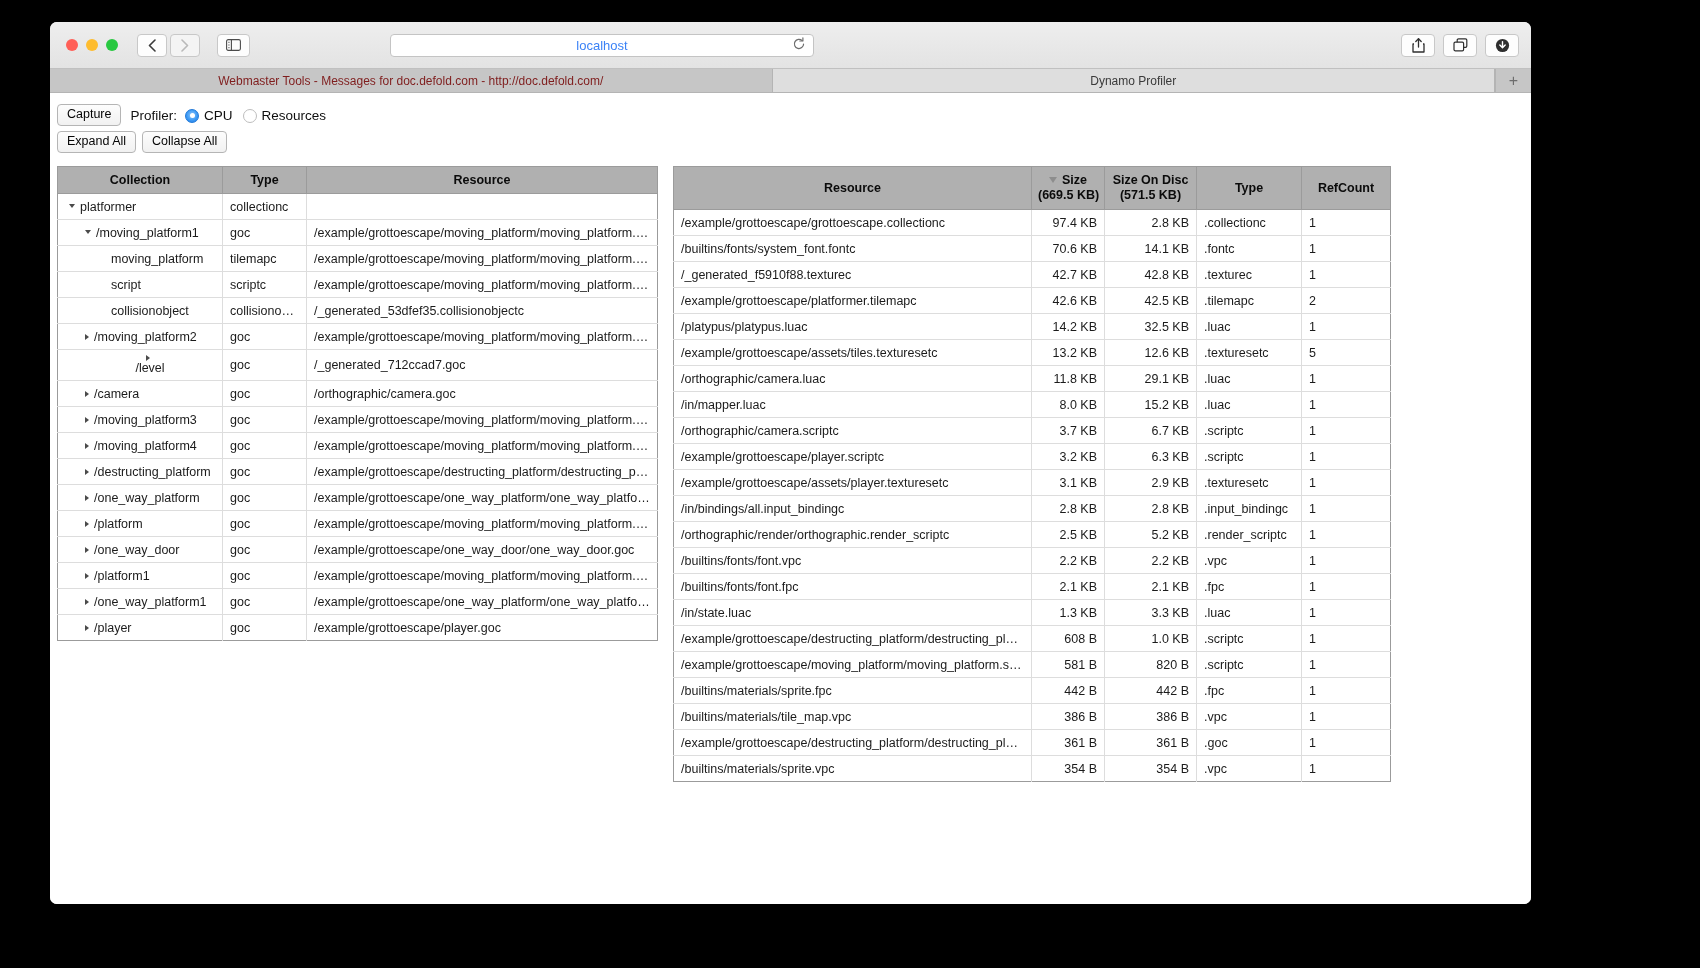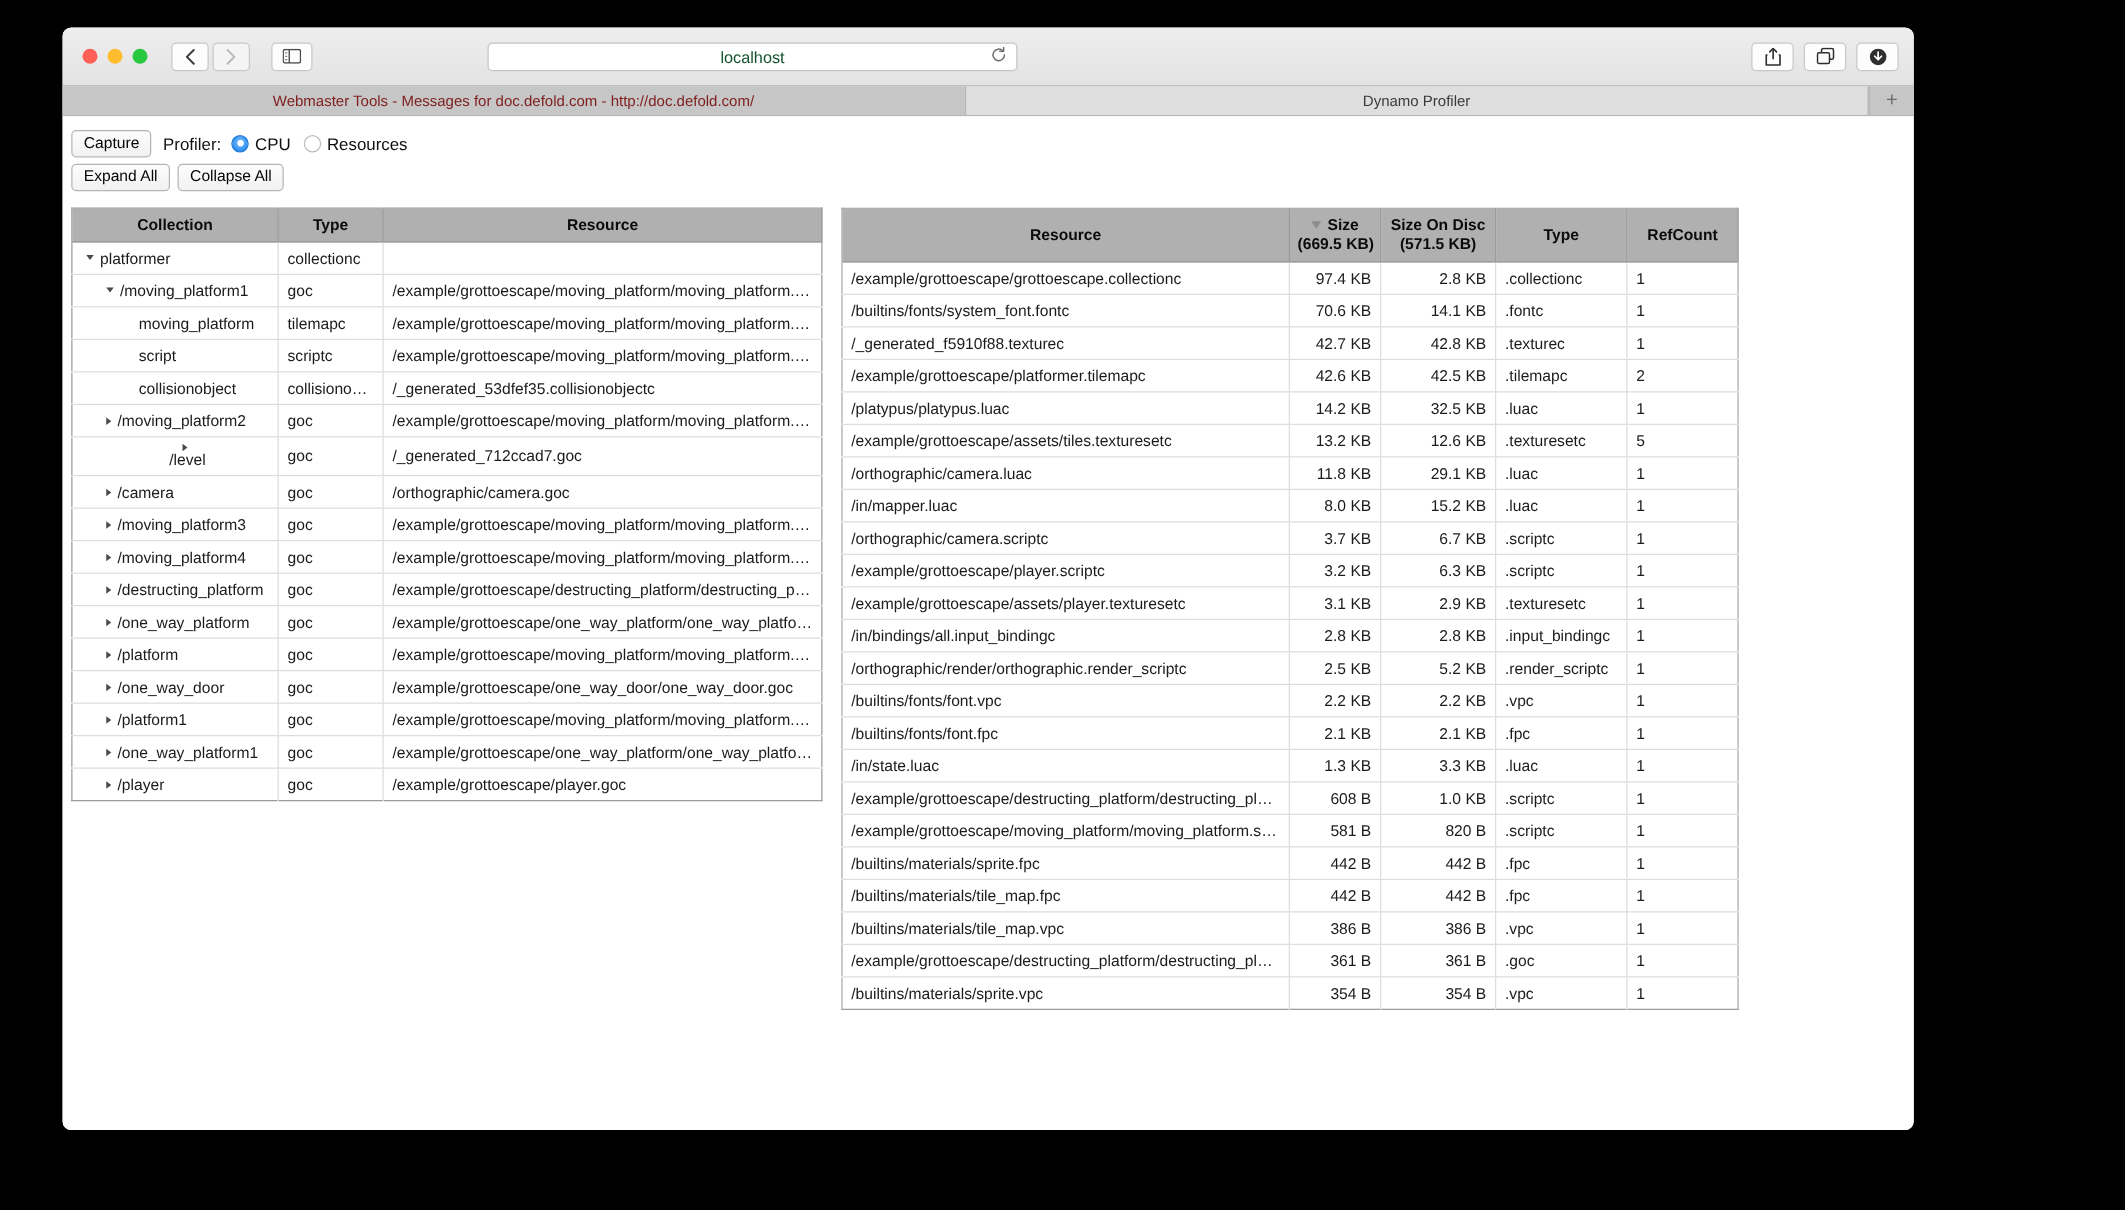--- a/index.html
+++ b/index.html
@@ -60,21 +60,21 @@
 
   .urlbar {
     position: absolute;
     left: 340px;
     width: 424px; height: 23px;
     background: #ffffff;
     border: 1px solid #c4c4c4;
     border-radius: 4px;
     display: flex; align-items: center; justify-content: center;
     font-size: 13px;
-    color: #14532d;
+    color: #3b82f6;
   }
   .urlbar .reload {
     position: absolute; right: 7px; top: 2px;
     color: #6d6d6d;
     font-size: 14px;
     line-height: 19px;
   }
 
   .right-tools {
     position: absolute;
@@ -141,21 +141,21 @@
     padding: 2px 9px 3px 9px;
     line-height: 15px;
   }
 
   .profiler-label {
     font-size: 13.5px;
     color: #121212;
     margin-left: 9px;
     margin-right: 8px;
   }
-  .radio-wrap { display: flex; align-items: flex-start; gap: 5px; margin-right: 10px; }
+  .radio-wrap { display: flex; align-items: flex-end; gap: 5px; margin-right: 10px; }
   .radio {
     width: 14px; height: 14px; border-radius: 50%;
     border: 1px solid #bdbdbd;
     background: #ffffff;
     display: flex; align-items: center; justify-content: center;
     flex: none;
   }
   .radio.checked {
     background: radial-gradient(circle at 50% 42%, #8fc8fb 0%, #3f9bf5 55%, #1b7be6 100%);
     border: 1px solid #1f78d8;
@@ -704,27 +704,20 @@
                 <td class="lft">1</td>
               </tr>
               <tr>
                 <td class="lft">/builtins/materials/sprite.fpc</td>
                 <td class="num">442 B</td>
                 <td class="num">442 B</td>
                 <td class="lft">.fpc</td>
                 <td class="lft">1</td>
               </tr>
               <tr>
-                <td class="lft">/builtins/materials/tile_map.fpc</td>
-                <td class="num">442 B</td>
-                <td class="num">442 B</td>
-                <td class="lft">.fpc</td>
-                <td class="lft">1</td>
-              </tr>
-              <tr>
                 <td class="lft">/builtins/materials/tile_map.vpc</td>
                 <td class="num">386 B</td>
                 <td class="num">386 B</td>
                 <td class="lft">.vpc</td>
                 <td class="lft">1</td>
               </tr>
               <tr>
                 <td class="lft">/example/grottoescape/destructing_platform/destructing_platform.goc</td>
                 <td class="num">361 B</td>
                 <td class="num">361 B</td>

